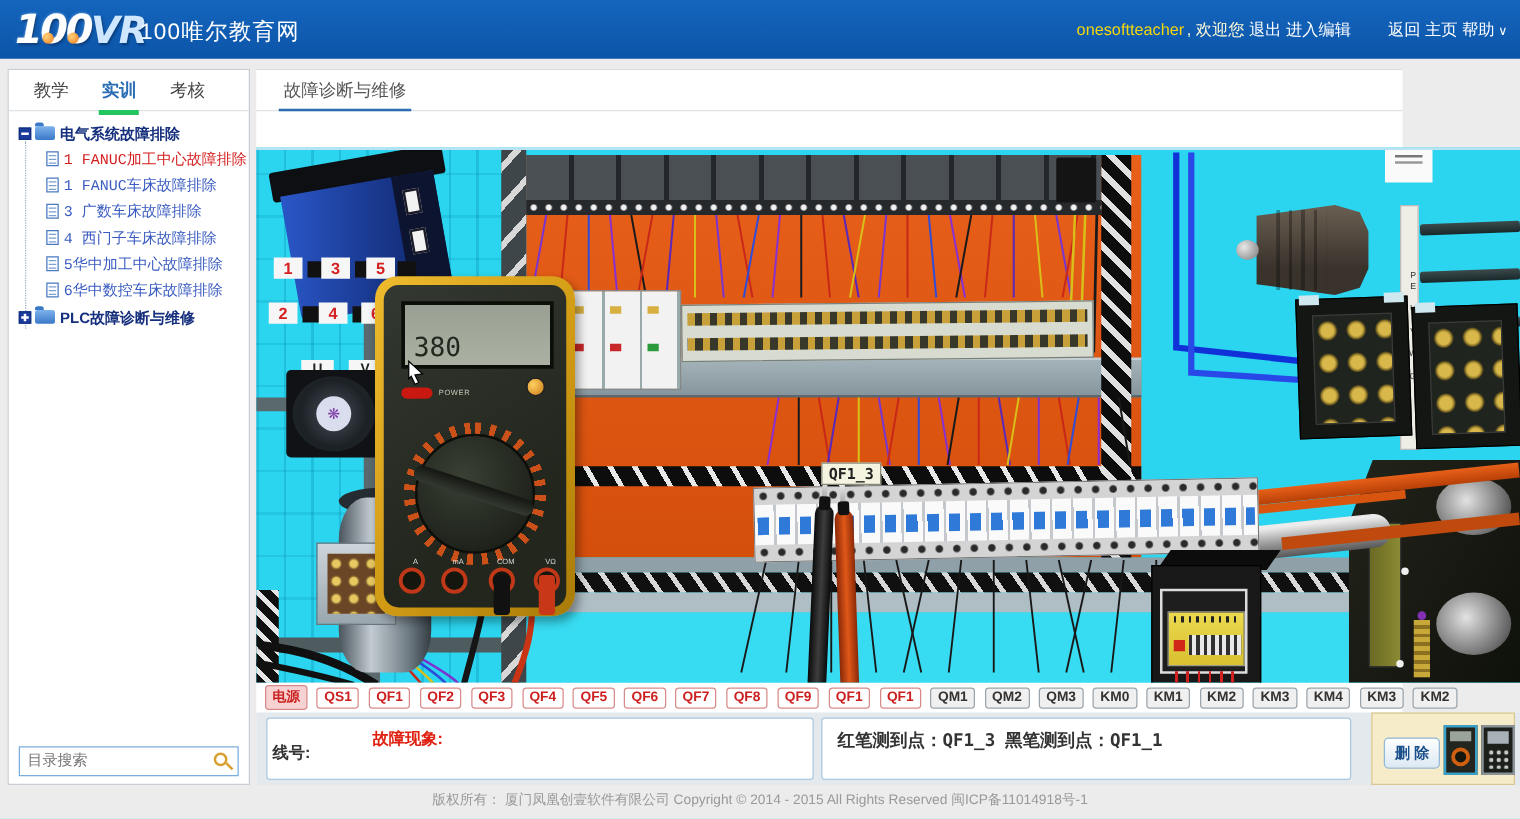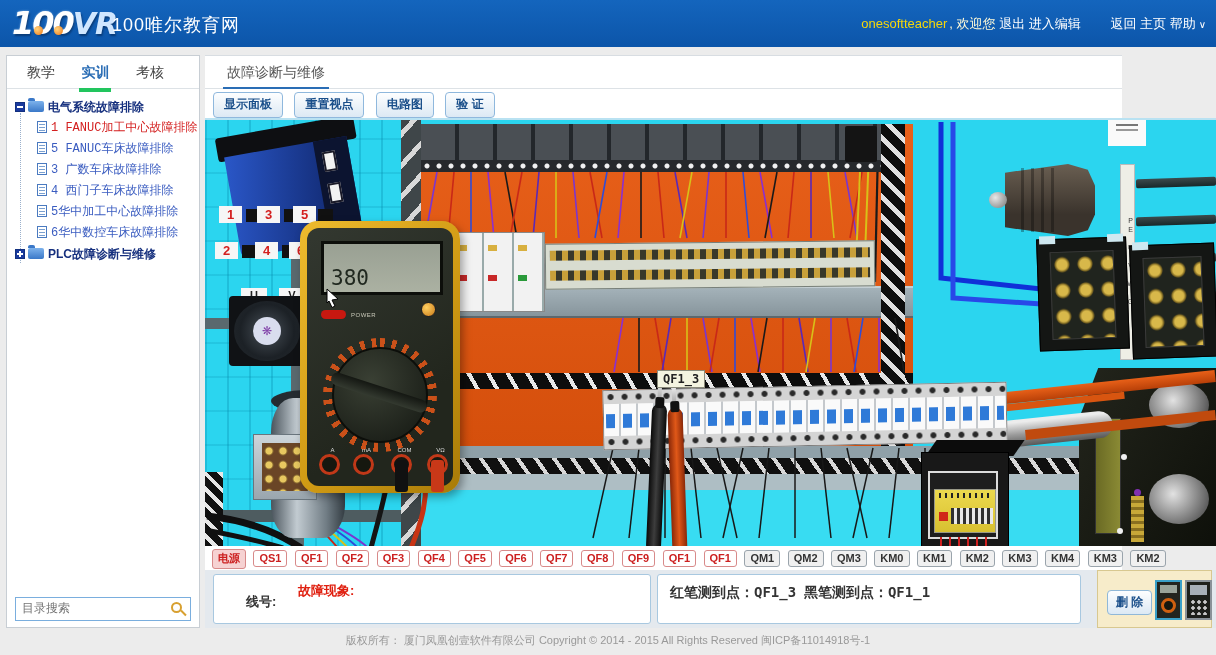--- a/index.html
+++ b/index.html
@@ -254,21 +254,21 @@
   .tag { display: inline-block; margin-right: 3px; padding: 1px 5px 2px; font-size: 11px; font-weight: bold;
          border-radius: 3px; cursor: pointer; color: #333; background: #f0f0f0; border: 1px solid #9aa4ac; }
   .tag.hot { color: #cc2020; border-color: #d88a8a; background: #fff; }
   .tag.src { background: #f6d2d2; }
 
   
   .statusbar { position: absolute; left: 0; top: 514px; width: 1011px; height: 59px; background: #e4e9ee; }
   .sbox { position: absolute; top: 4px; height: 50px; background: #fff; border: 1px solid #a8c8e0; border-radius: 3px; }
   .sbox1 { left: 8px; width: 438px; }
   .sbox2 { left: 452px; width: 424px; }
-  .line-label { position: absolute; left: 32px; top: 18px; font-size: 13px; font-weight: bold; color: #333; }
+  .line-label { position: absolute; left: 4px; top: 18px; font-size: 13px; font-weight: bold; color: #333; }
   .fault-label { position: absolute; left: 84px; top: 7px; font-size: 13px; font-weight: bold; color: #e02010; }
   .fault-text { position: absolute; left: 84px; top: 26px; font-size: 12.5px; color: #333; }
   .probe-line { position: absolute; left: 12px; top: 9px; font-size: 14px; font-weight: bold; color: #333; }
   .probe-line b { font-family: "DejaVu Sans Mono", monospace; }
   .toolpanel { position: absolute; left: 892px; top: 0; width: 115px; height: 58px;
                background: #f7ecca; border: 1px solid #d8c890; }
   .del-btn { position: absolute; left: 9px; top: 19px; padding: 3px 8px; font-size: 12px; font-weight: bold;
              color: #1a4f8a; background: linear-gradient(#fdfeff, #dce9f4); border: 1px solid #90b8d8;
              border-radius: 4px; cursor: pointer; }
   .thumb { position: absolute; top: 9px; width: 27px; height: 40px; cursor: pointer; }
@@ -313,21 +313,21 @@
   </div>
   <div class="tree">
     <span class="tree-vline"></span>
     <div class="trow">
       <span class="expbox"></span><span class="folder-ic"></span><span class="fol-label">电气系统故障排除</span>
     </div>
     <div class="trow leaf selected">
       <span class="doc-ic"></span><span class="leaf-label">1 FANUC加工中心故障排除</span>
     </div>
     <div class="trow leaf">
-      <span class="doc-ic"></span><span class="leaf-label">5 FANUC车床故障排除</span>
+      <span class="doc-ic"></span><span class="leaf-label">1 FANUC车床故障排除</span>
     </div>
     <div class="trow leaf">
       <span class="doc-ic"></span><span class="leaf-label">3 广数车床故障排除</span>
     </div>
     <div class="trow leaf">
       <span class="doc-ic"></span><span class="leaf-label">4 西门子车床故障排除</span>
     </div>
     <div class="trow leaf">
       <span class="doc-ic"></span><span class="leaf-label">5华中加工中心故障排除</span>
     </div>
@@ -340,26 +340,20 @@
   </div>
   <div class="searchbox">
     <input class="search-input" placeholder="目录搜索" style="">
     <span class="mag"></span>
   </div>
 </div>
 
 <div class="main">
   <div class="mtabbar">
     <span class="mtab">故障诊断与维修</span>
-  </div>
-  <div class="toolbar">
-    <span class="tbtn">显示面板</span>
-    <span class="tbtn">重置视点</span>
-    <span class="tbtn">电路图</span>
-    <span class="tbtn">验 证</span>
   </div>
 
   <div class="scene">
     <div class="abs left-grid"></div>
     <div class="abs gframe-v"></div>
     <div class="abs gframe-h1"></div>
     <div class="abs gframe-h2"></div>
     <div class="abs hazardL"></div>
 
     <div class="abs orange-panel"></div>

